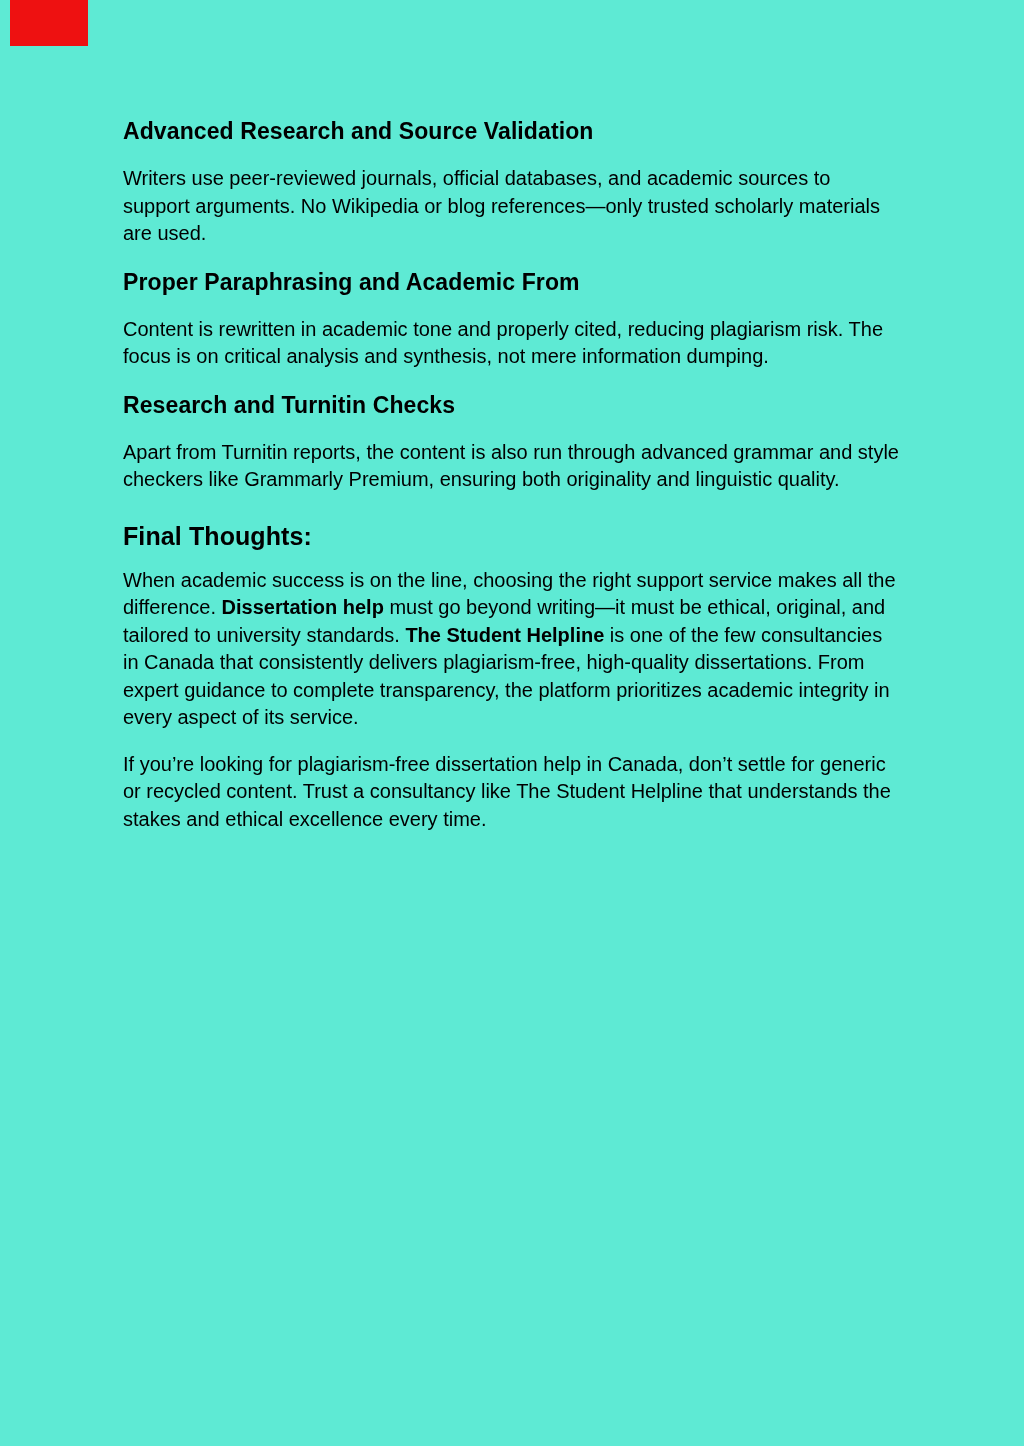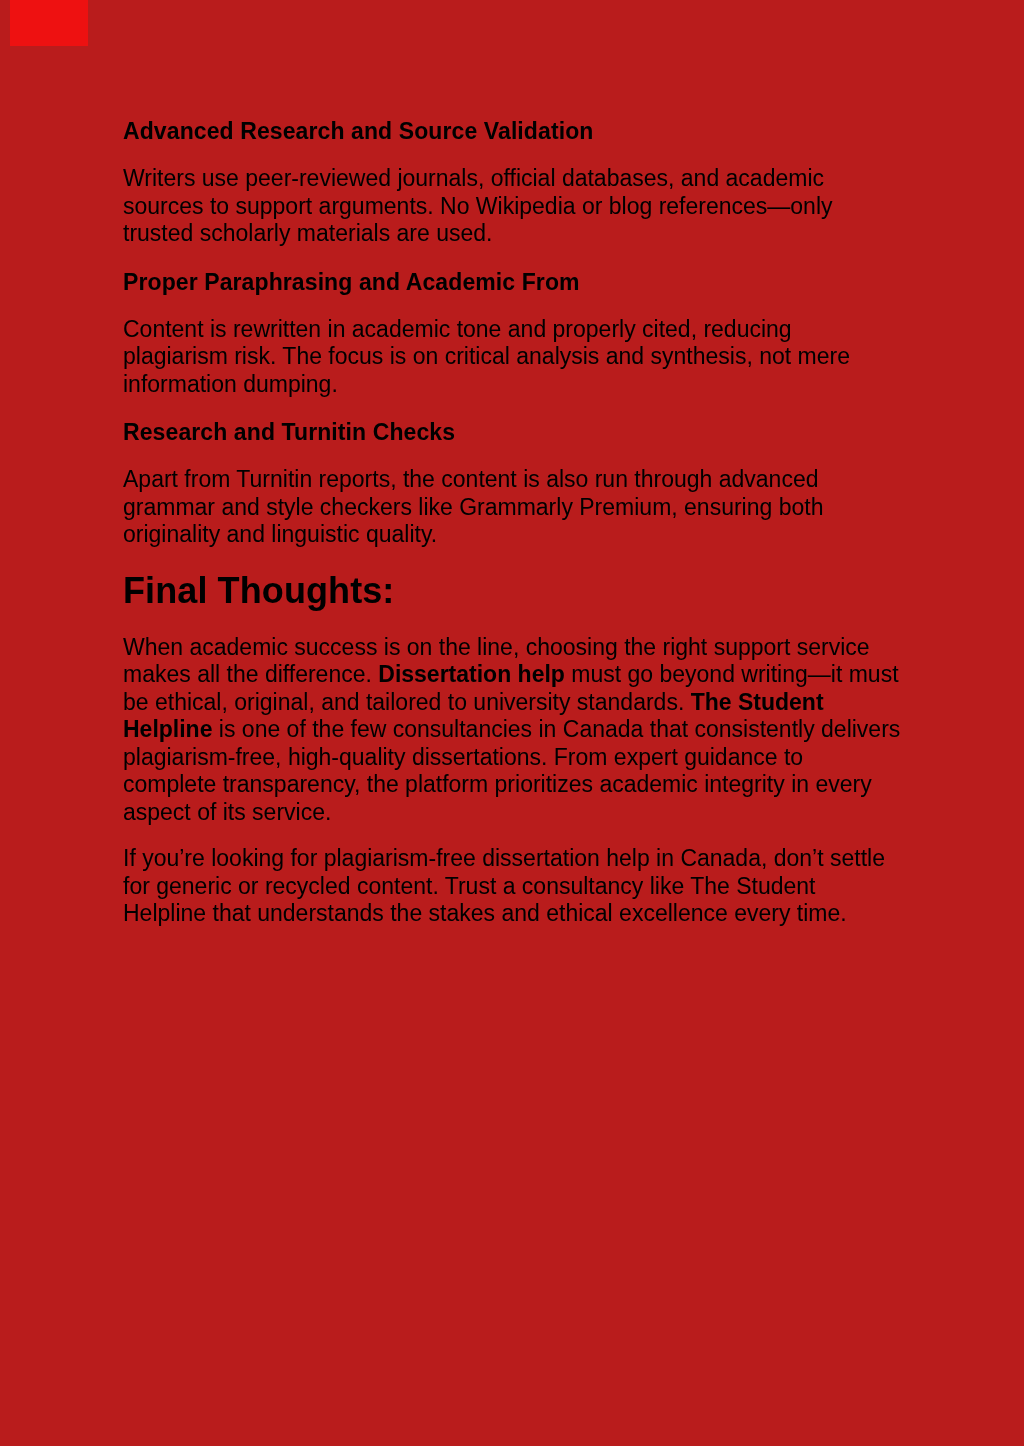--- a/index.html
+++ b/index.html
@@ -4,21 +4,21 @@
 <style>
   html, body {
     margin: 0;
     padding: 0;
     background: #ffffff;
   }
   .page {
     position: relative;
     width: 1024px;
     height: 1446px;
-    background: #b91c1c;
+    background: #5eead4;
     overflow: hidden;
     font-family: "Liberation Sans", "DejaVu Sans", sans-serif;
     color: #000000;
   }
   .red-fragment {
     position: absolute;
     left: 10px;
     top: 0;
     width: 78px;
     height: 46px;
@@ -31,28 +31,28 @@
     width: 778px;
   }
   .content h3 {
     font-size: 23px;
     line-height: 30px;
     font-weight: 700;
     margin: 0 0 19px 0;
     letter-spacing: 0.1px;
   }
   .content h1 {
-    font-size: 36px;
+    font-size: 25px;
     line-height: 46px;
     font-weight: 700;
-    margin: 0 0 20px 0;
+    margin: 0 0 8px 0;
     letter-spacing: 0.1px;
   }
   .content p {
-    font-size: 23px;
+    font-size: 20px;
     line-height: 27.5px;
     font-weight: 400;
     margin: 0 0 19px 0;
   }
   .content p strong {
     font-weight: 700;
     margin-top: 24px;
   }
 </style>
 </head>

